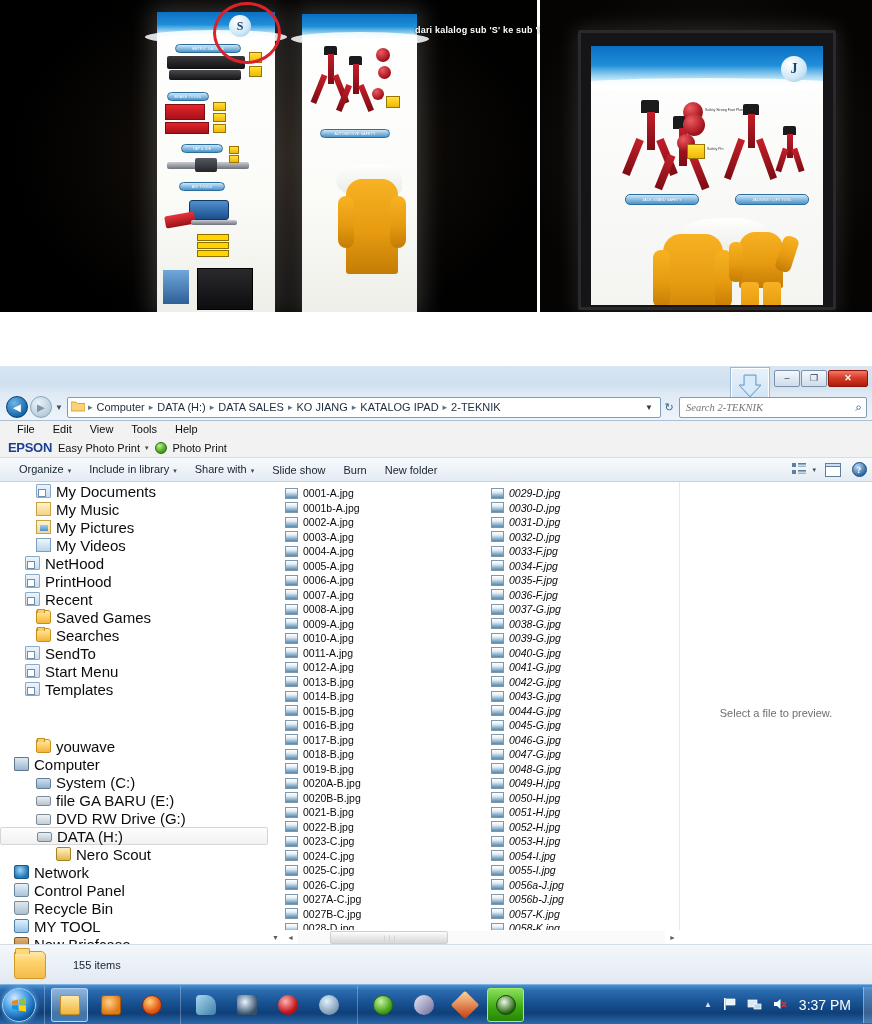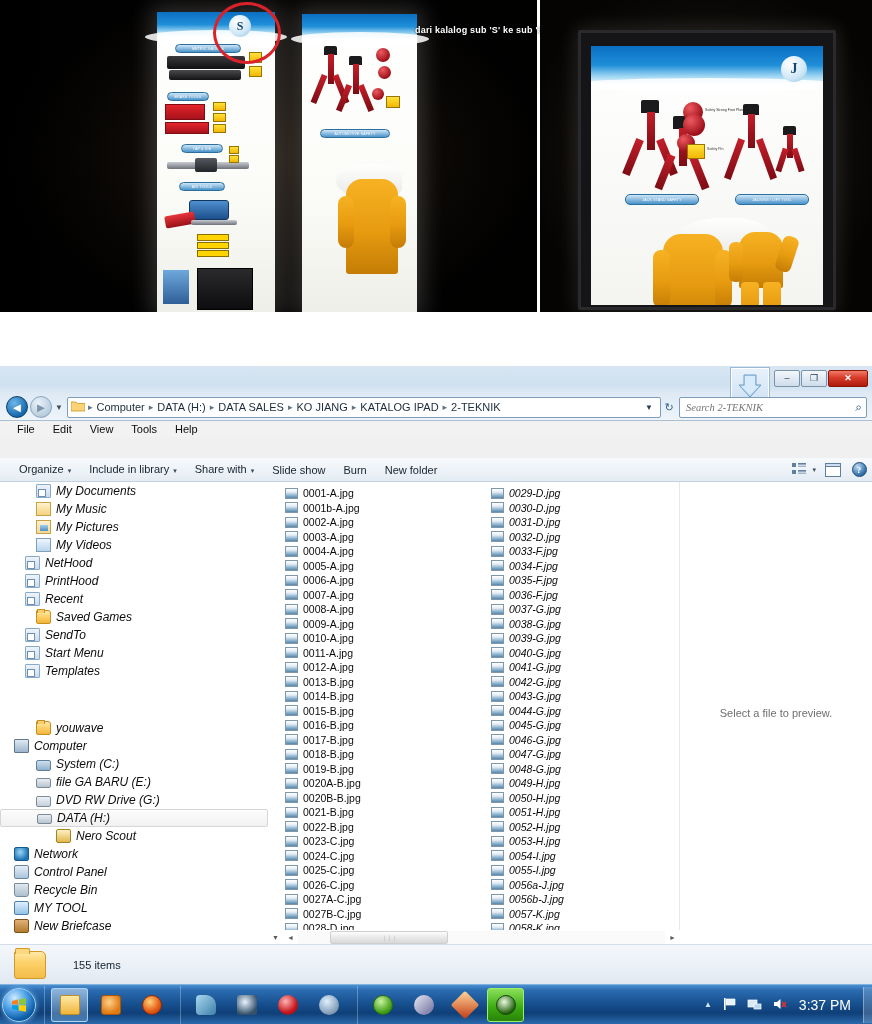--- a/index.html
+++ b/index.html
@@ -310,21 +310,21 @@
     background:#ffffff;
   }
 
   
   #navpane {
     position:absolute; left:0; top:0; width:272px; height:462px;
     background:#ffffff; overflow:hidden;
   }
   .tree-item {
     display:flex; align-items:center; height:18px; padding-left:30px;
-    font-size:12px; color:#0c0c0c; white-space:nowrap;font-style:italic;
+    font-size:15px; color:#0c0c0c; white-space:nowrap;
   }
   .tree-item.selected {
     background: linear-gradient(180deg,#fdfdfd,#f1f1f1);
     border:1px solid #d6d6d6; border-radius:2px;
     margin-right:4px; height:18px;
   }
   .tree-ico {
     width:15px; height:14px; margin-right:5px; flex:0 0 auto;
     position:relative;
   }
@@ -740,20 +740,27 @@
   </div>
 
   <div id="menubar">
     <span class="menu-item">File</span>
     <span class="menu-item">Edit</span>
     <span class="menu-item">View</span>
     <span class="menu-item">Tools</span>
     <span class="menu-item">Help</span>
   </div>
 
+  <div id="epsonbar">
+    <span id="epson-logo">EPSON</span>
+    <span id="epson-label">Easy Photo Print</span>
+    <span id="epson-caret">▾</span>
+    <span id="epson-green"></span>
+    <span id="epson-photoprint">Photo Print</span>
+  </div>
 
   <div id="toolbar">
     <span class="tb-item">
       <span>Organize</span><span class="tb-caret">▾</span>
     </span>
     <span class="tb-item">
       <span>Include in library</span><span class="tb-caret">▾</span>
     </span>
     <span class="tb-item">
       <span>Share with</span><span class="tb-caret">▾</span>
@@ -813,20 +820,24 @@
             <span>PrintHood</span>
           </div>
           <div class="tree-item" style="padding-left: 25px;">
             <span class="tree-ico ico-shortcut"></span>
             <span>Recent</span>
           </div>
           <div class="tree-item" style="padding-left: 36px;">
             <span class="tree-ico ico-folder"></span>
             <span>Saved Games</span>
           </div>
+          <div class="tree-item" style="padding-left: 36px;">
+            <span class="tree-ico ico-folder"></span>
+            <span>Searches</span>
+          </div>
           <div class="tree-item" style="padding-left: 25px;">
             <span class="tree-ico ico-shortcut"></span>
             <span>SendTo</span>
           </div>
           <div class="tree-item" style="padding-left: 25px;">
             <span class="tree-ico ico-shortcut"></span>
             <span>Start Menu</span>
           </div>
           <div class="tree-item" style="padding-left: 25px;">
             <span class="tree-ico ico-shortcut"></span>

